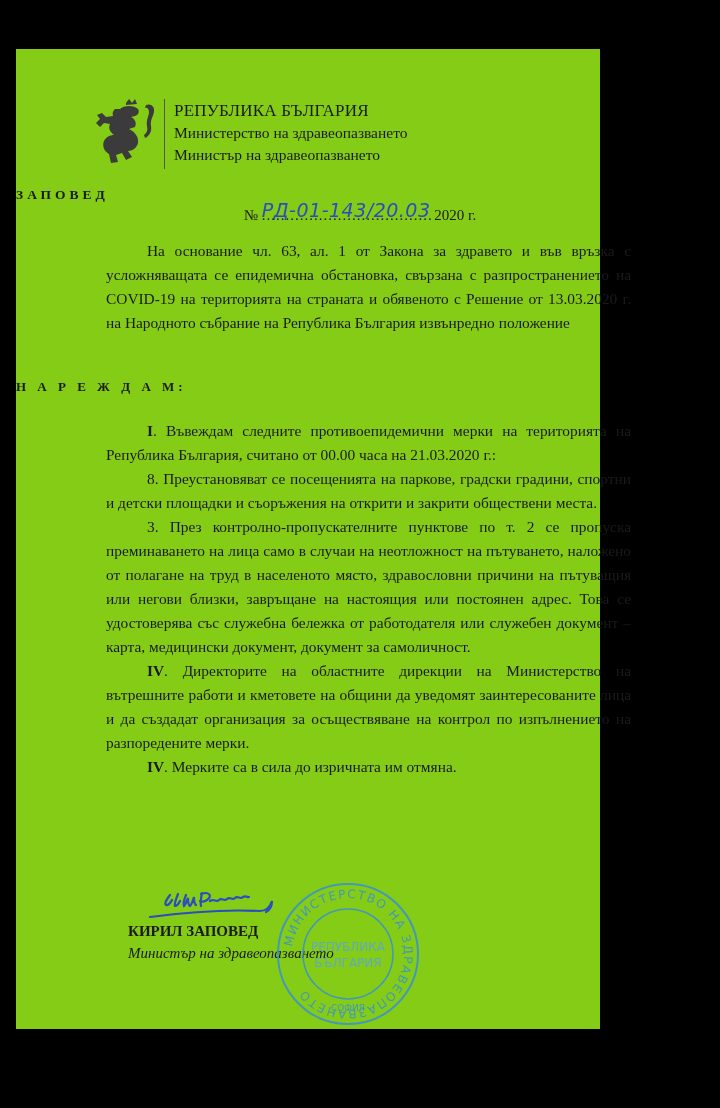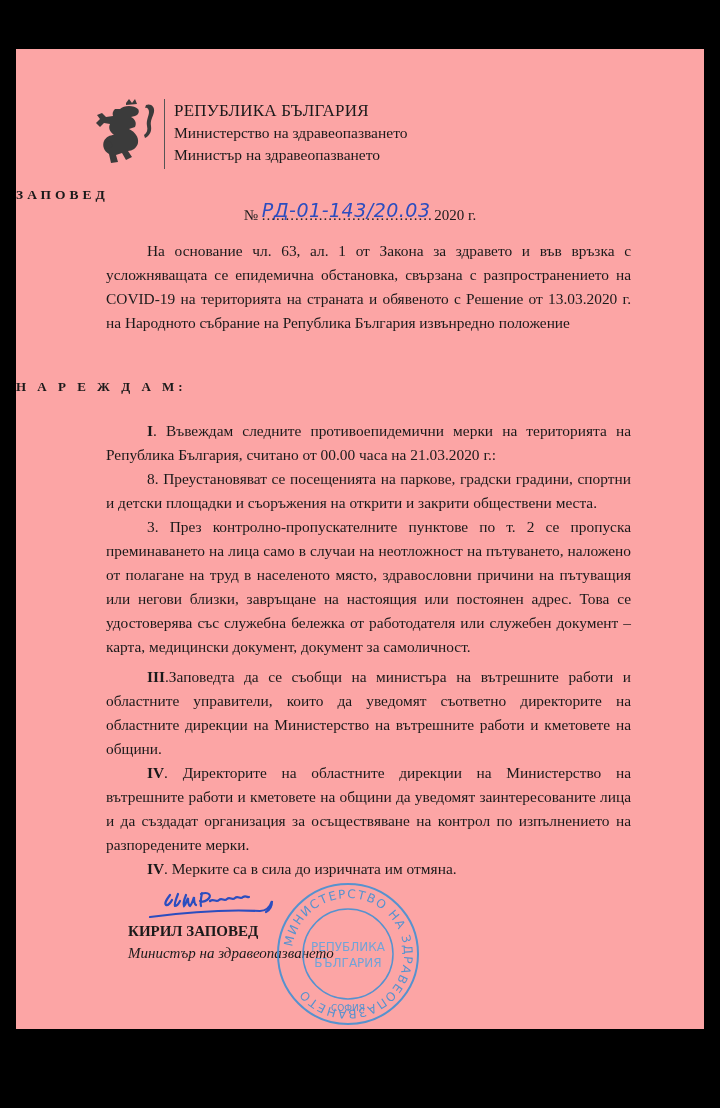--- a/index.html
+++ b/index.html
@@ -1,22 +1,22 @@
 <!DOCTYPE html>
 <html><head>
 <meta charset="utf-8">
 <style>
   html, body { margin: 0; padding: 0; }
   body {
     width: 720px; height: 1108px; background: #000; position: relative; overflow: hidden;
     font-family: "Liberation Serif", "DejaVu Serif", serif; color: #1a1a1a;
   }
   .page {
-    position: absolute; left: 16px; top: 49px; width: 688px; height: 980px;
-    background: #fca5a5;
+    position: absolute; left: 16px; top: 49px; width: 584px; height: 980px;
+    background: #84cc16;
   }
   .header { position: absolute; left: 80px; top: 48px; height: 72px; }
   .coat { position: absolute; left: 0; top: 0; width: 64px; height: 72px; }
   .vline { position: absolute; left: 68px; top: 2px; width: 1px; height: 70px; background: #555; }
   .hdr-text { position: absolute; left: 78px; top: 0; width: 320px; }
   .hdr-text .l1 { font-size: 17px; letter-spacing: 0.2px; line-height: 22px; margin-top: 3px; }
   .hdr-text .l2, .hdr-text .l3 { font-size: 15.5px; line-height: 22px; }
 
   .title { position: absolute; left: 0; width: 688px; top: 138px; 
     font-weight: bold; font-size: 13.5px; letter-spacing: 4px; }
@@ -77,21 +77,20 @@
   <div class="body-text intro">
     <p class="p">На основание чл. 63, ал. 1 от Закона за здравето и във връзка с усложняващата се епидемична обстановка, свързана  с разпространението на COVID-19 на територията на страната и обявеното с Решение от 13.03.2020 г. на Народното събрание на Република България извънредно положение</p>
   </div>
 
   <div class="order-title">Н А Р Е Ж Д А М:</div>
 
   <div class="body-text orders">
     <p class="p"><span class="roman">I</span><span>. </span><span>Въвеждам следните противоепидемични мерки на територията на Република България, считано от 00.00 часа на 21.03.2020 г.:</span></p>
     <p class="p"><span>8. Преустановяват се посещенията на паркове, градски градини, спортни и детски площадки и съоръжения на открити и закрити обществени места.</span></p>
     <p class="p"><span>3. През контролно-пропускателните пунктове по т. 2 се пропуска преминаването на лица само в случаи на неотложност на пътуването, наложено от полагане на труд в населеното място, здравословни причини на пътуващия или негови близки, завръщане на настоящия или постоянен адрес. Това се удостоверява със служебна бележка от работодателя или служебен документ – карта, медицински документ, документ за самоличност.</span></p>
-    <p class="p gap"><span class="roman">III</span><span>.</span><span>Заповедта да се съобщи на министъра на вътрешните работи и областните управители, които да уведомят съответно директорите на областните дирекции на Министерство на вътрешните работи и кметовете на общини.</span></p>
     <p class="p"><span class="roman">IV</span><span>. </span><span>Директорите на областните дирекции на Министерство на вътрешните работи и кметовете на общини да уведомят заинтересованите лица и да създадат организация за осъществяване на контрол по изпълнението на разпоредените мерки.</span></p>
     <p class="p"><span class="roman">IV</span><span>. </span><span>Мерките са в сила до изричната им отмяна.</span></p>
   </div>
 
   <div class="sig-block">
     <svg class="signature" viewBox="0 0 140 36">
       <g fill="none" stroke="#2b4dbf" stroke-width="2.2" stroke-linecap="round">
         <path d="M22 6 c-3 4 -6 8 -4 10 c2 1 5 -3 6 -5"></path>
         <path d="M30 5 c-2 5 -4 10 -3 12 c2 0 4 -3 5 -5"></path>
         <path d="M38 6 c-2 5 -3 9 -2 11 c2 -2 3 -6 4 -8 c0 4 0 7 2 8 c2 -2 3 -6 4 -9 c0 4 0 7 2 8"></path>

